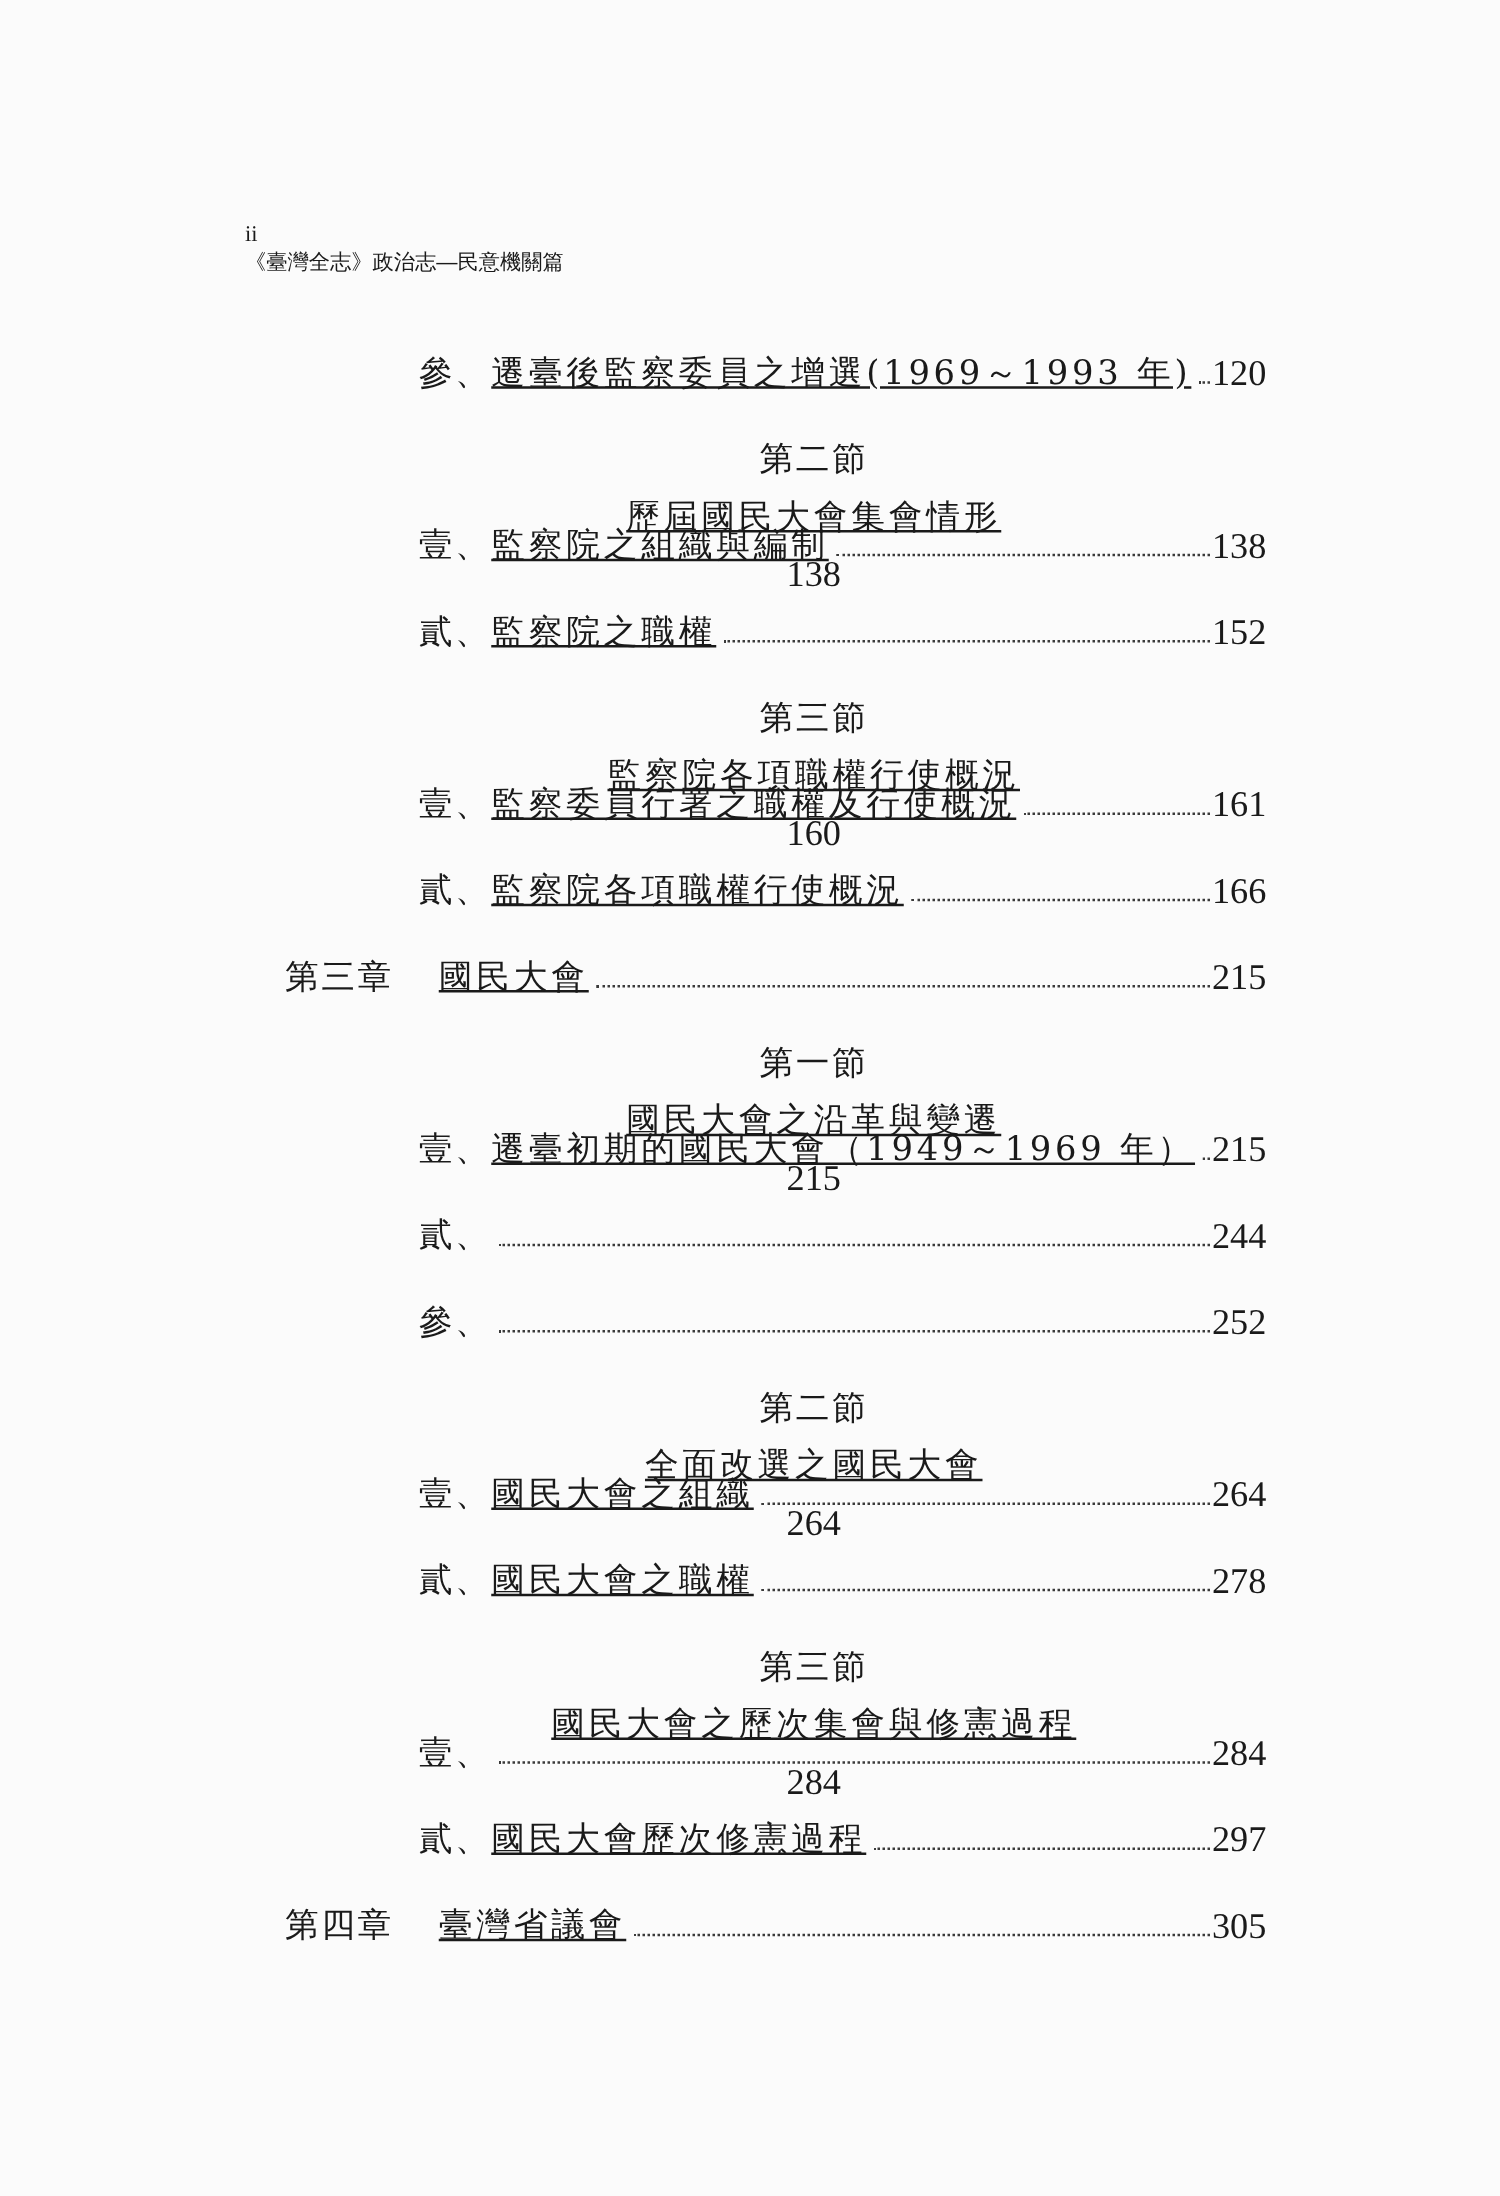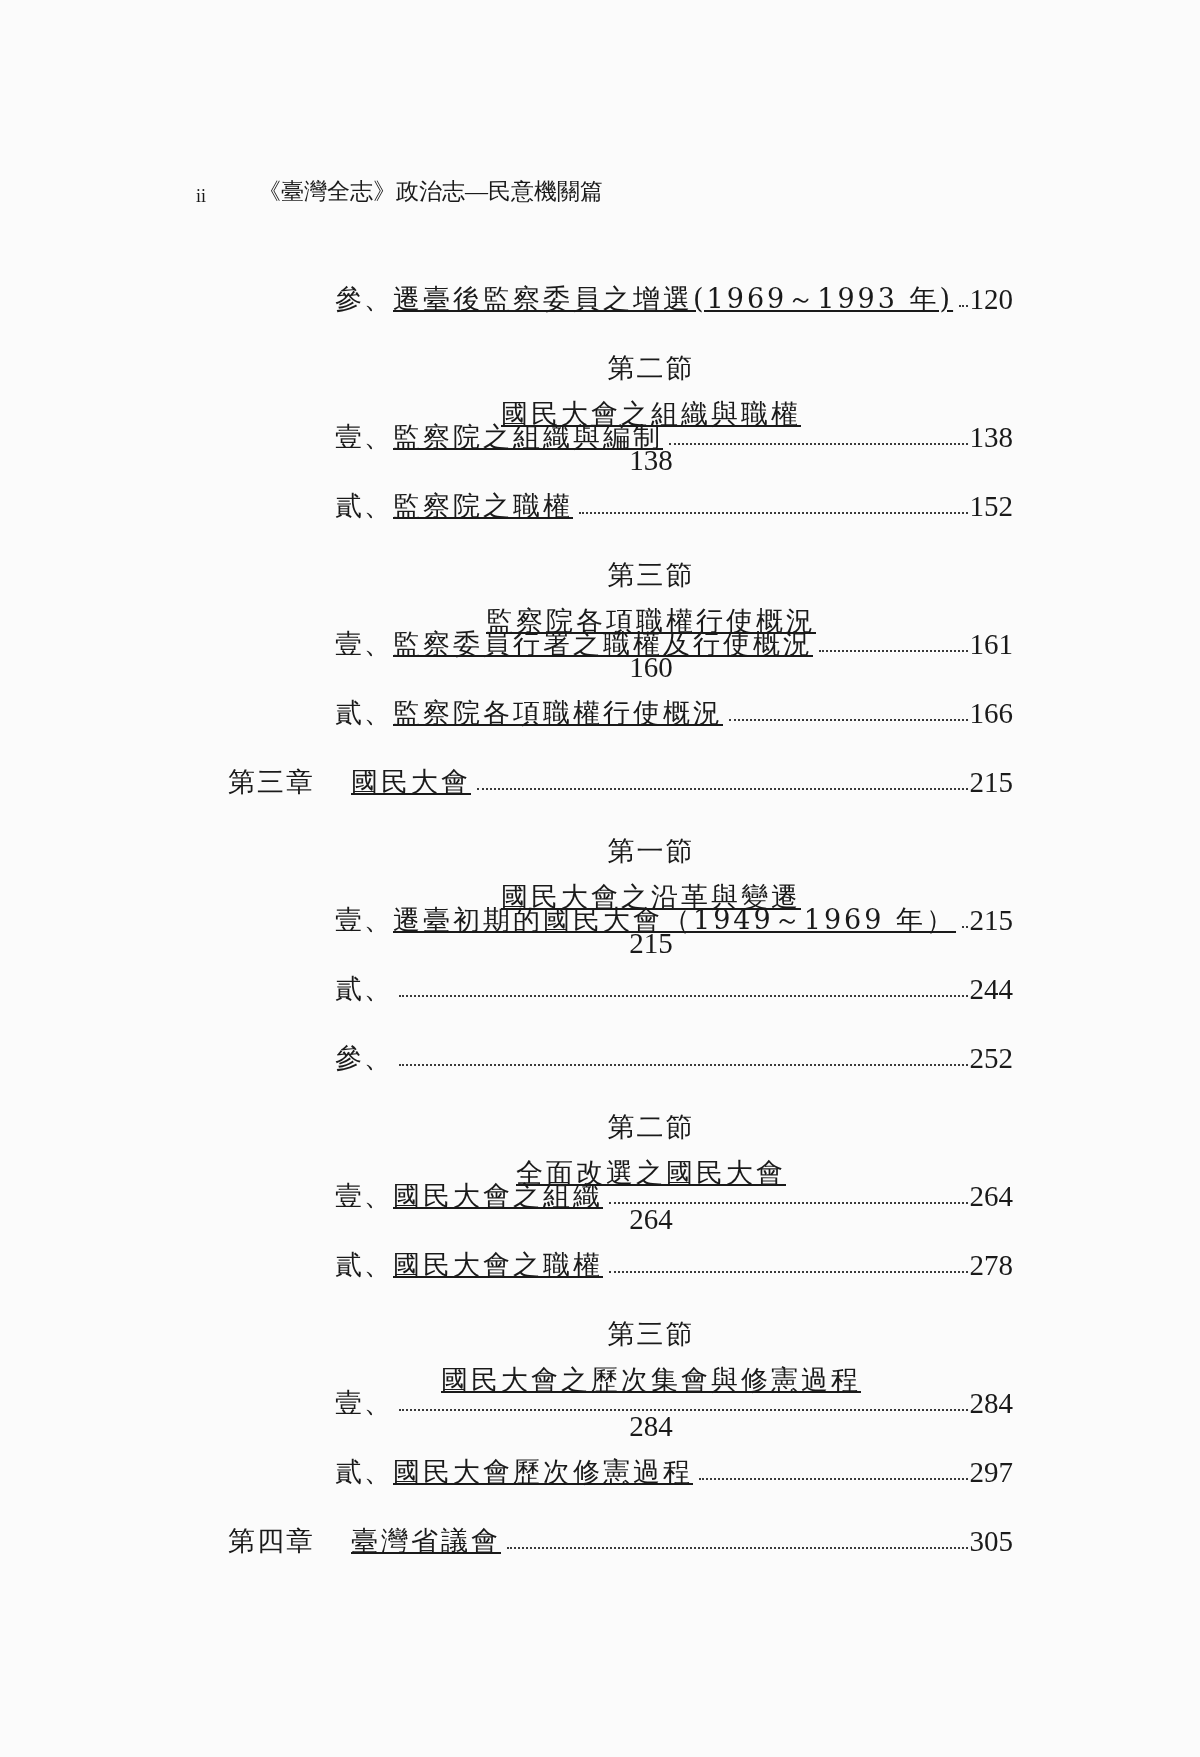--- a/index.html
+++ b/index.html
@@ -14,31 +14,32 @@
       overflow: hidden;
       color: #1a1a1a;
       font-family: "DejaVu Serif", "Liberation Serif", serif;
     }
     .page-header {
       position: absolute;
       top: 177px;
       left: 196px;
       height: 30px;
       display: flex;
-      align-items: flex-end;
+      align-items: flex-start;
       font-size: 18px;
+      flex-direction: column;
     }
     .page-num {
       font-family: "Liberation Serif", serif;
       font-size: 18px;
       width: 62px;
     }
     .book-title {
-      font-family: Liberation Serif, serif;
-      font-size: 23px;
+      font-family: Liberation Sans, sans-serif;
+      font-size: 17px;
       letter-spacing: 0px;
     }
     .toc {
       position: absolute;
       top: 276px;
       left: 0;
       width: 1200px;
     }
     .toc-row {
       position: absolute;
@@ -97,21 +98,21 @@
 <div class="toc">
   <div class="toc-row level-2" style="top:0px">
     <span class="label-prefix">參、</span>
     <span class="label-title">遷臺後監察委員之增選(1969～1993 年)</span>
     <span class="leader"></span>
     <span class="page-ref">120</span>
   </div>
   <div class="toc-row level-1" style="top:69px">
     <span class="label-prefix">第二節</span>
       <span class="label-gap-1"></span>
-    <span class="label-title">國民大會之組織與職權</span>
+    <span class="label-title">歷屆國民大會集會情形</span>
     <span class="leader"></span>
     <span class="page-ref">138</span>
   </div>
   <div class="toc-row level-2" style="top:138px">
     <span class="label-prefix">壹、</span>
     <span class="label-title">監察院之組織與編制</span>
     <span class="leader"></span>
     <span class="page-ref">138</span>
   </div>
   <div class="toc-row level-2" style="top:207px">

